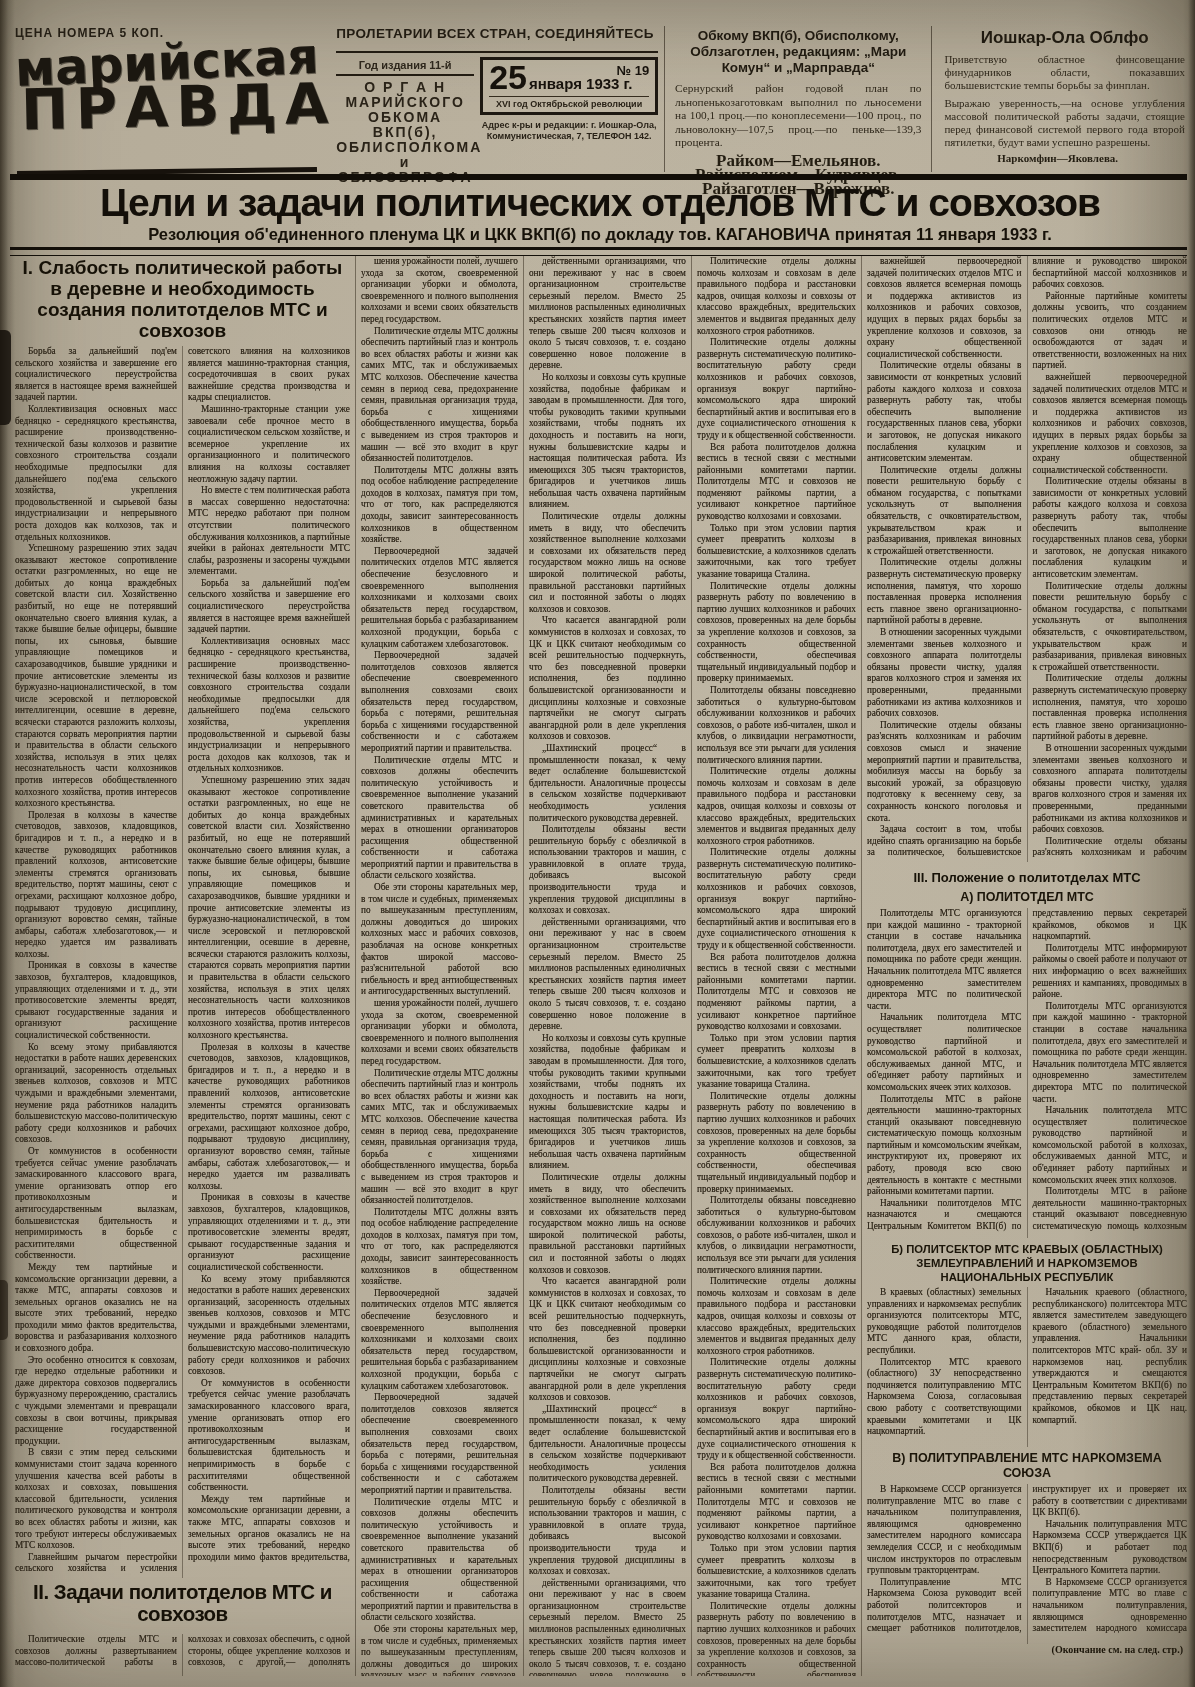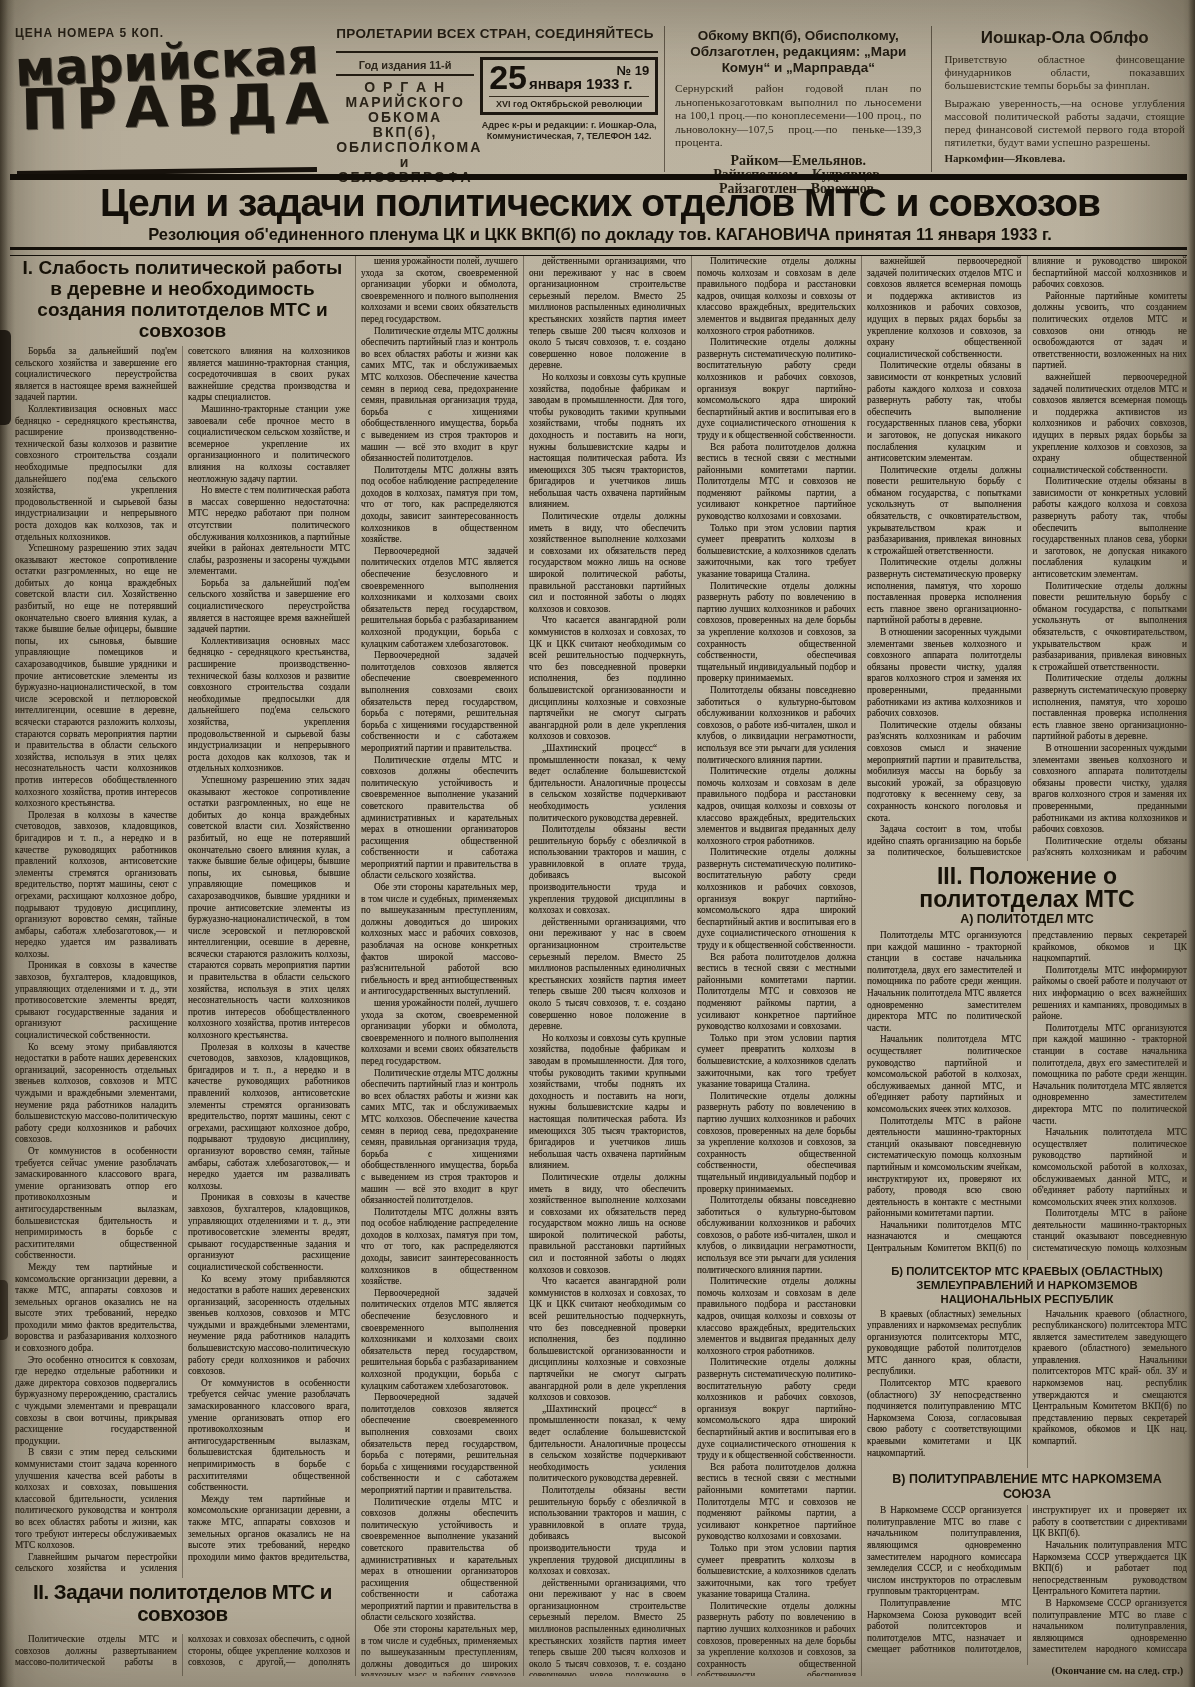--- a/index.html
+++ b/index.html
@@ -38,46 +38,46 @@
   .dday{font-weight:900;font-size:34px;line-height:30px;display:inline-block;color:#17120c;}
   .drest{font-weight:800;font-size:15px;display:inline-block;margin-left:2px;color:#17120c;}
   .dno{position:absolute;right:6px;top:3px;font-weight:800;font-size:13px;color:#17120c;}
   .dsub{font-weight:700;font-size:9px;text-align:center;border-top:1px solid #352c1e;margin-top:3px;padding-top:2px;color:#2a2318;}
   .address{margin-top:5px;font-size:9px;font-weight:700;text-align:center;line-height:11px;color:#2a2318;}
 
   .vdiv{width:1px;background:rgba(40,32,20,.6);margin:0 6px;}
   .tele1{width:258px;padding:2px 4px 0 4px;}
   .t1-title{font-family:"Liberation Sans",sans-serif;font-weight:900;font-size:13.5px;line-height:16px;text-align:center;color:#201a10;}
   .t1-body{margin-top:6px;font-size:11.3px;line-height:13.5px;text-align:justify;color:#2e271a;}
-  .t1-sigs{margin-top:4px;font-size:14px;font-weight:700;text-align:center;line-height:14px;color:#241e12;}
+  .t1-sigs{margin-top:4px;font-size:17px;font-weight:700;text-align:center;line-height:14px;color:#241e12;}
   .tele2{width:252px;padding:2px 2px 0 6px;}
   .t2-title{font-family:"Liberation Sans",sans-serif;font-weight:900;font-size:17px;text-align:center;color:#201a10;}
   .t2-body{margin-top:5px;font-size:11px;line-height:13px;text-align:justify;color:#2e271a;}
-  .t2-sig{margin-top:3px;font-size:11px;font-weight:800;text-align:left;padding-right:14px;color:#241e12;}
+  .t2-sig{margin-top:3px;font-size:11px;font-weight:800;text-align:center;padding-right:14px;color:#241e12;}
 
   .toprule{position:absolute;left:10px;top:174px;width:1177px;height:6px;background:#120e08;}
 
   
   #headline{position:absolute;left:15px;top:183px;width:1170px;text-align:center;}
   .h1{font-family:"Liberation Sans",sans-serif;font-weight:900;font-size:39px;line-height:40px;letter-spacing:-1px;color:#130f09;}
   .h2{font-family:"Liberation Sans",sans-serif;font-weight:900;font-size:16.5px;line-height:19px;margin-top:2px;color:#171209;}
   .dblrule{position:absolute;left:10px;top:247px;width:1177px;height:5px;border-top:3px solid #130f09;border-bottom:1px solid #130f09;}
 
   
   #body{position:absolute;left:15px;top:256px;width:1172px;height:1420px;display:flex;overflow:hidden;}
   .pcol{overflow:hidden;}
   .pcol p, .two p{margin:0;text-indent:13px;text-align:justify;font-size:9.3px;line-height:11.6px;color:#332b1e;
     text-shadow:0 0 .5px rgba(51,43,30,.8);}
   .two{column-count:2;column-gap:11px;column-rule:1px solid rgba(45,36,22,.45);column-fill:auto;overflow:hidden;}
   .sep{width:1px;background:rgba(45,36,22,.5);margin:0 5px;}
   .grp{display:flex;flex-direction:column;}
   .hsec{font-family:"Liberation Sans",sans-serif;font-weight:900;text-align:center;color:#161107;}
   .hI{font-size:19px;line-height:21px;margin:1px 0 5px;}
   .hII{font-size:20.5px;line-height:22px;letter-spacing:-.5px;margin:3px 0 9px;}
-  .hIII{font-size:23px;line-height:23px;margin:4px 0 0;}
+  .hIII{font-size:13px;line-height:23px;margin:4px 0 0;}
   .hsub{font-family:"Liberation Sans",sans-serif;font-weight:800;text-align:center;font-size:12.5px;color:#1b1509;}
   .hB{font-size:11.3px;line-height:14px;margin:4px 0 3px;}
   .hV{font-size:12.5px;line-height:15px;margin:4px 0 3px;}
   .subA{margin:1px 0 4px;}
   .footnote{font-family:Liberation Serif, serif;font-weight:800;font-size:10px;text-align:right;padding-right:4px;color:#1b1509;}
 </style>
 </head>
 <body>
 
 <div id="page">

